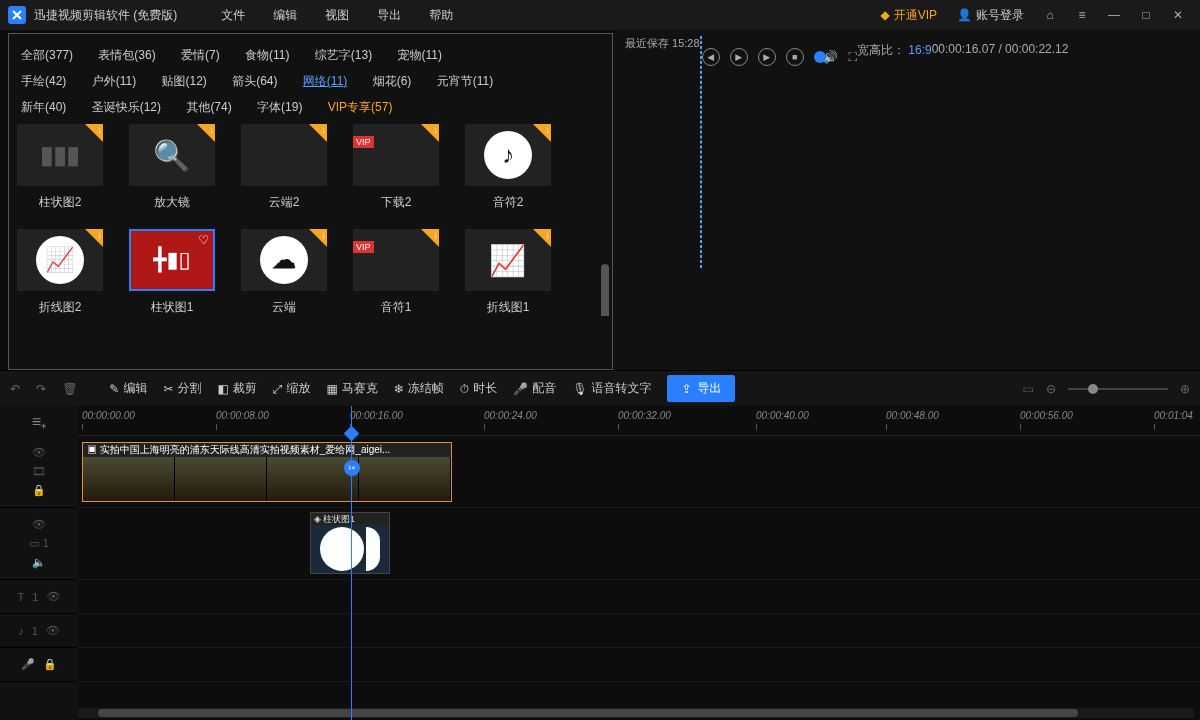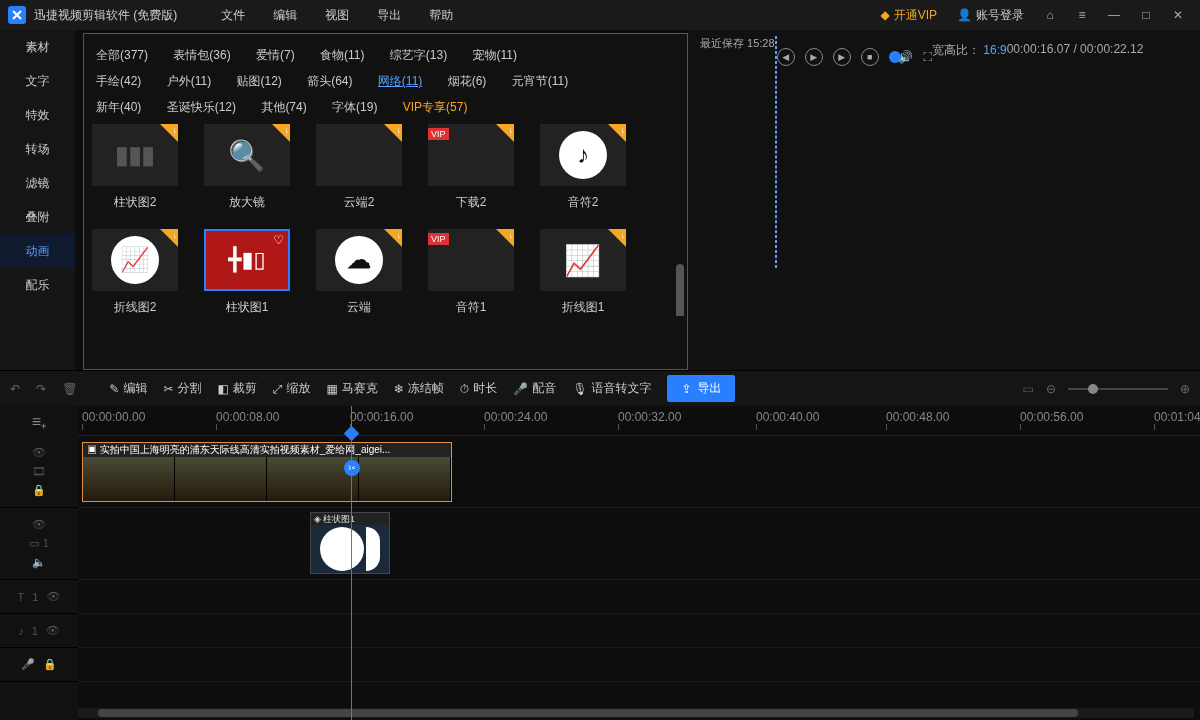--- a/index.html
+++ b/index.html
@@ -27,21 +27,21 @@
 .tags span { display:inline-block; margin-right:22px; color:#ccc; cursor:pointer; }
 .tags span.sel { color:#5aa0ff; text-decoration: underline; }
 .tags span.vipt { color:#f5a623;text-align:center; }
 
 .grid { display:flex; flex-wrap:wrap; padding: 0 6px; gap: 18px 22px; overflow:hidden; position:relative;}
 .card { width: 90px; display:flex; flex-direction:column; align-items:center; cursor:pointer; }
 .thumb { width: 86px; height: 62px; background:#222; display:flex; align-items:center; justify-content:center; position:relative; }
 .thumb.selected { border:2px solid #2a7fff; background:#b01818; }
 .corner { position:absolute; top:0; right:0; width:0; height:0; border-top:18px solid #f5a623; border-left:18px solid transparent; }
 .dl { position:absolute; top:1px; right:1px; font-size:9px; color:#fff; }
-.vipbadge { position:absolute; top:4px; left:0; background:#d33; color:#fff; font-size:9px; padding:1px 3px; }
+.vipbadge { position:absolute; top:12px; left:0; background:#d33; color:#fff; font-size:9px; padding:1px 3px; }
 .fav { position:absolute; top:2px; right:4px; color:#fff; font-size:12px; }
 .card .lbl { margin-top:8px; font-size:12px; color:#ccc; }
 .circle { width:48px; height:48px; background:#fff; border-radius:50%; display:flex; align-items:center; justify-content:center; }
 .black-ico { color:#111; font-size:24px; font-weight:bold; }
 .grey-ico { color:#222; font-size:30px; }
 .scrollbar-v { position:absolute; right:3px; top:140px; width:8px; height:60px; background:#555; border-radius:4px; }
 
 
 .preview { flex:1; background:#111; padding: 6px 12px 0 12px; display:flex; flex-direction:row; }
 .savedlbl { text-align:right; color:#aaa; font-size:11px; margin-bottom:2px; }
@@ -72,21 +72,21 @@
 .zslider .zk { position:absolute; left:20%; top:-4px; width:10px;height:10px;background:#888;border-radius:50%;}
 
 
 .timeline { height: 314px; background:#0d0d0d; display:flex; }
 .trackhead { width:78px; background:#111; }
 .trackhead .th { height:72px; border-bottom:1px solid #000; display:flex; flex-direction:column; justify-content:center; align-items:center; gap:6px; color:#555; font-size:11px;}
 .trackhead .th.small { height:34px; flex-direction:row; gap:8px;}
 .trackhead .addbtn { height:30px; display:flex; align-items:center; justify-content:center; color:#888; font-size:16px;}
 
 .tracks { flex:1; position:relative; overflow:hidden;}
-.ruler { height:30px; position:relative; color:#888; font-size:12px; border-bottom:1px solid #222;}
+.ruler { height:30px; position:relative; color:#888; font-size:10px; border-bottom:1px solid #222;font-style:italic;}
 .ruler .tick { position:absolute; top:4px; }
 .ruler .tick::after{content:"";position:absolute;left:0;top:14px;width:1px;height:6px;background:#555;}
 .playhead { position:absolute; top:0; bottom:0; width:1px; background:#2a7fff; left:273px; z-index:5;}
 .playhead::before{content:"";position:absolute;top:22px;left:-5px;width:11px;height:11px;background:#2a7fff;transform:rotate(45deg);}
 
 .track { height:72px; border-bottom:1px solid #1a1a1a; position:relative;}
 .track.small{height:34px;}
 .clip { position:absolute; top:6px; height:60px; border:1px solid #e09040; background:#2a1f12; overflow:hidden;}
 .clip .title { position:absolute; top:0; left:0; right:0; height:14px; background:#222; color:#fff; font-size:10px; padding:0 4px; overflow:hidden; white-space:nowrap;}
 .clip .frames { position:absolute; top:14px; bottom:0; left:0; right:0; display:flex;}
@@ -132,30 +132,20 @@
     </div>
     <div class="winbtn">⌂</div>
     <div class="winbtn">≡</div>
     <div class="winbtn">—</div>
     <div class="winbtn">□</div>
     <div class="winbtn">✕</div>
   </div>
 </div>
 
 <div class="upper">
-  <div class="leftnav">
-    <div class="navitem">素材</div>
-    <div class="navitem">文字</div>
-    <div class="navitem">特效</div>
-    <div class="navitem">转场</div>
-    <div class="navitem">滤镜</div>
-    <div class="navitem">叠附</div>
-    <div class="navitem active">动画</div>
-    <div class="navitem">配乐</div>
-  </div>
 
   <div class="assetpanel">
     <div class="tags">
       <div>
         <span>全部(377)</span>
         <span>表情包(36)</span>
         <span>爱情(7)</span>
         <span>食物(11)</span>
         <span>综艺字(13)</span>
         <span>宠物(11)</span>

